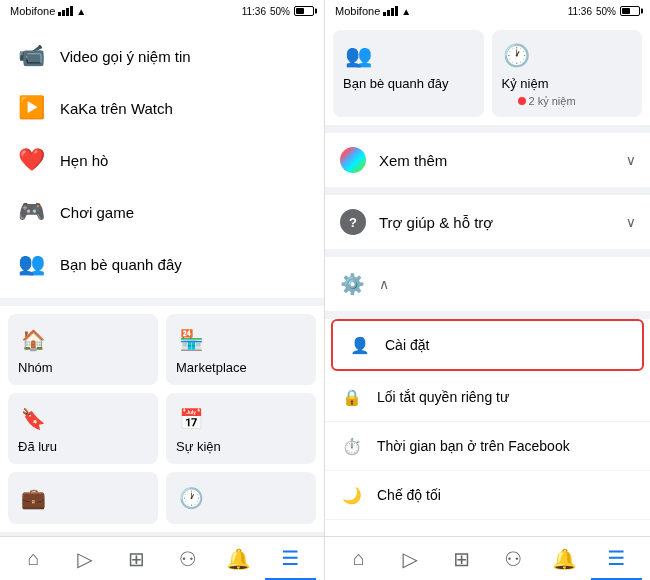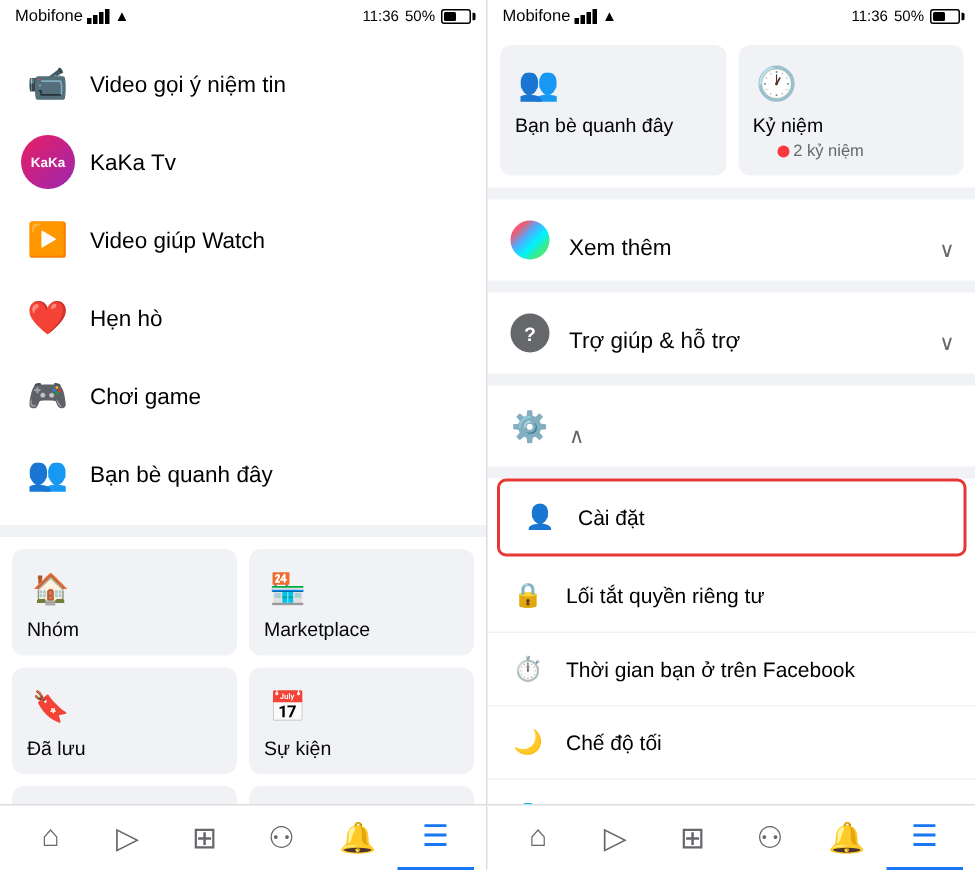--- a/index.html
+++ b/index.html
@@ -150,21 +150,21 @@
     .fm-icon { font-size: 22px; width: 32px; height: 32px; display: flex; align-items: center; justify-content: center; }
     .fm-label { font-size: 13px; font-weight: 500; }
     .fm-sub { font-size: 11px; color: #65676b; display: flex; align-items: center; gap: 3px; margin-left: 16px; }
 
     .section-group {
       background: white;
       margin-bottom: 8px;
     }
     .section-row {
       display: flex;
-      align-items: flex-end;
+      align-items: center;
       padding: 13px 14px;
       gap: 12px;
       cursor: pointer;
       border-bottom: 1px solid #f0f2f5;
     }
     .section-row:last-child { border-bottom: none; }
     .section-icon { font-size: 20px; width: 28px; height: 28px; display: flex; align-items: center; justify-content: center; }
     .section-label { flex: 1; font-size: 15px; font-weight: 500; color: #050505; }
     .section-arrow { color: #65676b; font-size: 14px; }
 
@@ -215,26 +215,22 @@
   </div>
 
   <div class="left-scroll">
 
     <div class="top-items-left">
       <div class="top-item-row">
         <div class="top-item-icon">📹</div>
         <span class="top-item-label">Video gọi ý niệm tin</span>
       </div>
       <div class="top-item-row">
-        <div class="kaka-icon" style="font-size:9px">KaKa</div>
-        <span class="top-item-label">KaKa Tv</span>
-      </div>
-      <div class="top-item-row">
         <div class="top-item-icon">▶️</div>
-        <span class="top-item-label">Video giúp Watch</span>
+        <span class="top-item-label">KaKa trên Watch</span>
       </div>
       <div class="top-item-row">
         <div class="top-item-icon">❤️</div>
         <span class="top-item-label">Hẹn hò</span>
       </div>
       <div class="top-item-row">
         <div class="top-item-icon">🎮</div>
         <span class="top-item-label">Chơi game</span>
       </div>
       <div class="top-item-row">

